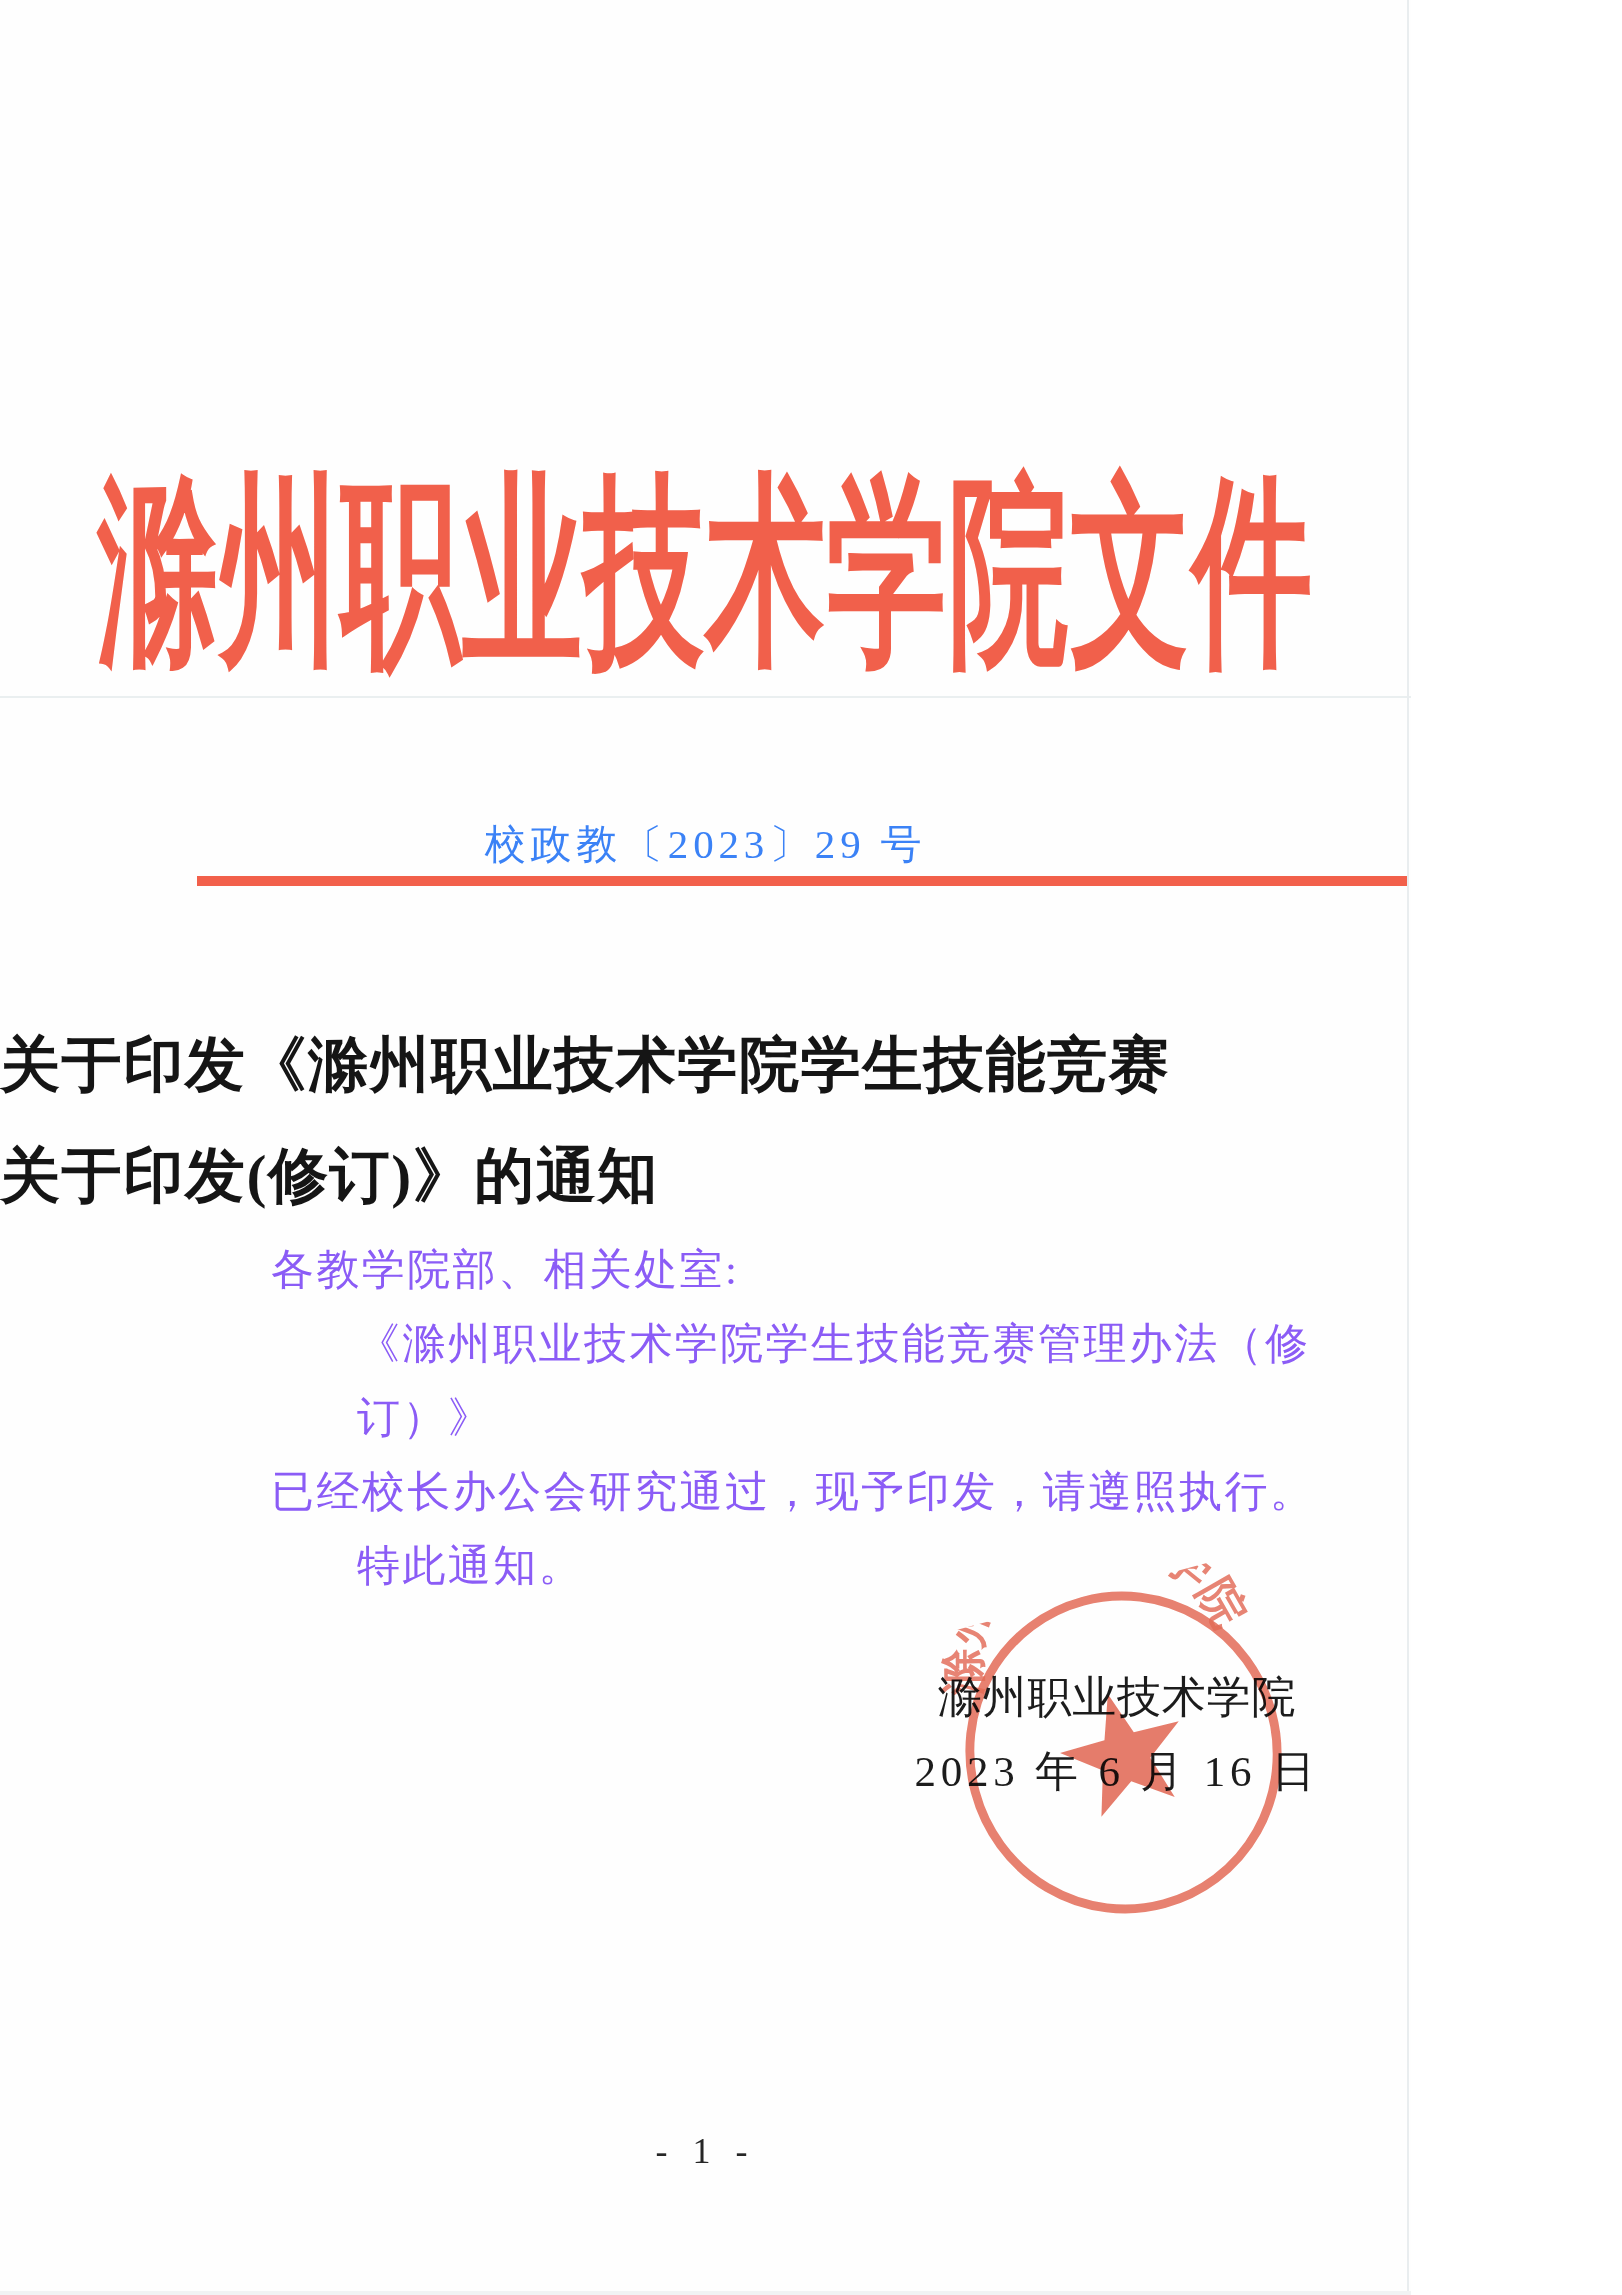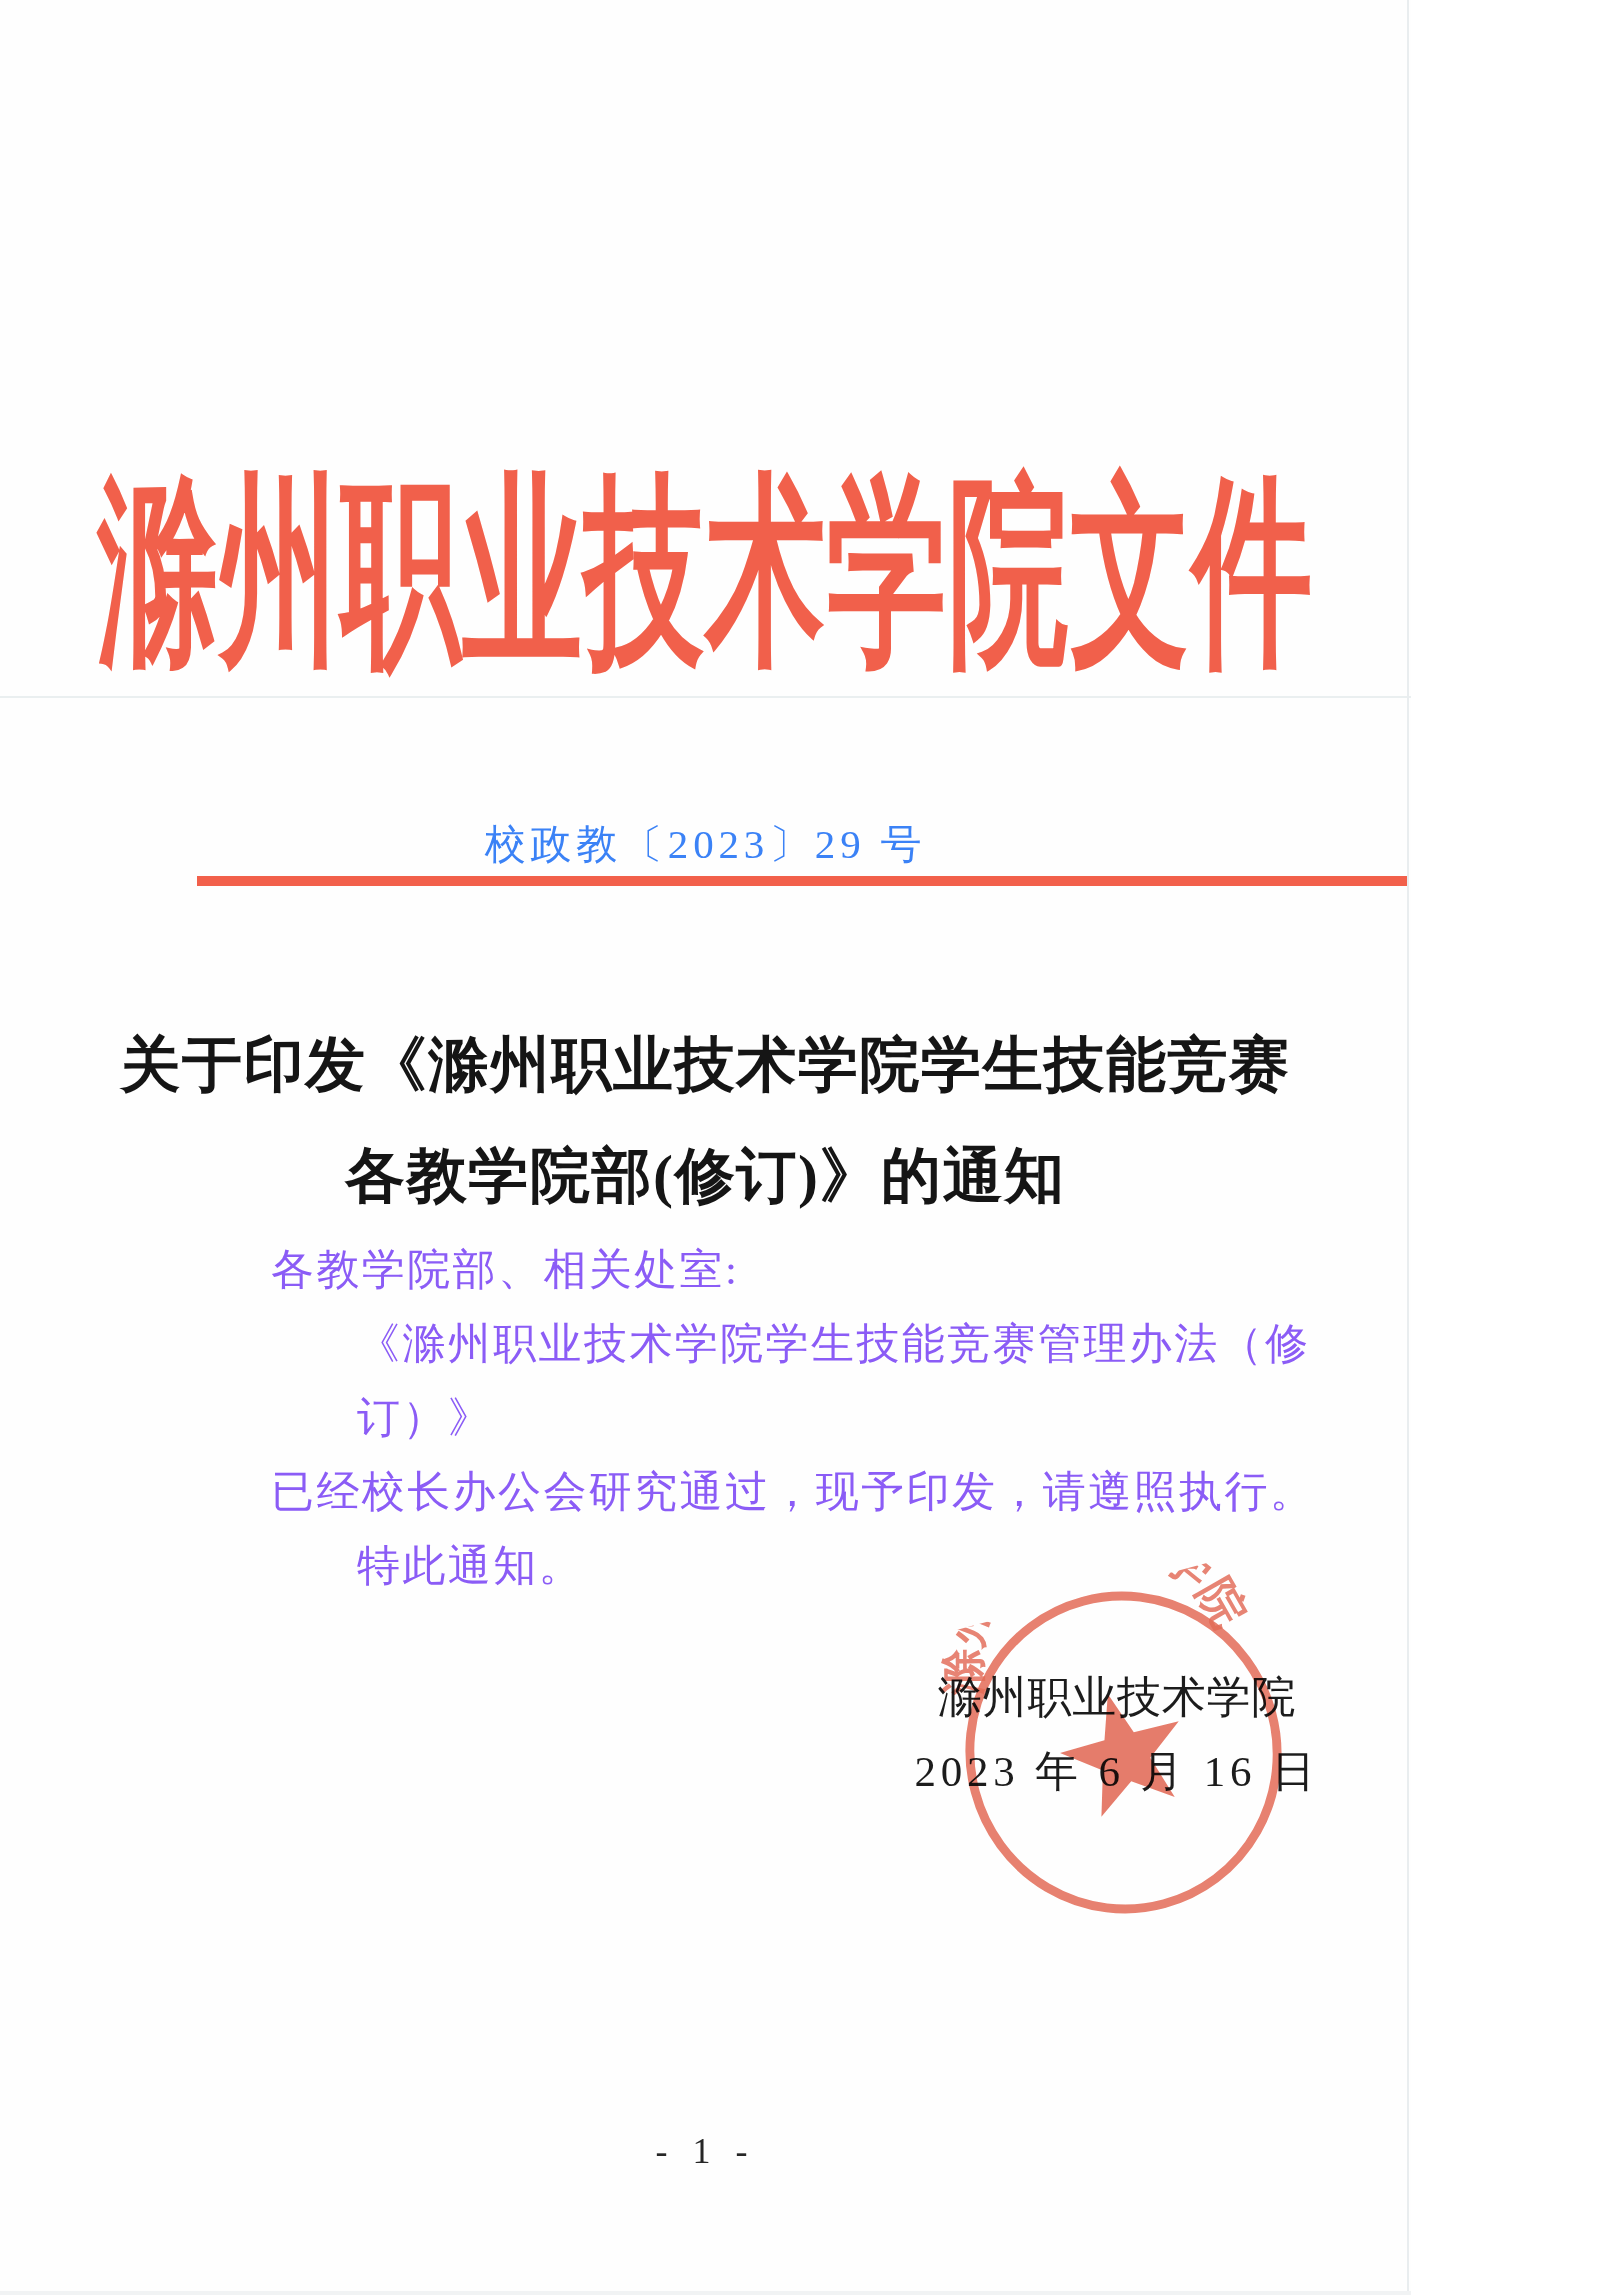--- a/index.html
+++ b/index.html
@@ -39,21 +39,20 @@
     text-align: center;
     font-size: 41px; line-height: 51px; letter-spacing: 4.8px;
     color: #3b82f6;
   }
   .red-rule {
     position: absolute; top: 876px; left: 197px; width: 1210px; height: 10.3px;
     background: #f2604b;
   }
   .doc-title {
     position: absolute; top: 1010px; left: 0; width: 100%;
-    text-align: center;
     font-size: 60px; font-weight: bold; line-height: 111px;
     letter-spacing: 1.6px; color: #151515;
   }
   .body-text {
     position: absolute; top: 1233px; left: 271px; width: 1157px;
     font-size: 43px; line-height: 74px; letter-spacing: 2.4px;
     color: #8b5cf6; text-align: left;
   }
   .indent-2em { padding-left: 86px; }
   .signature {
@@ -88,21 +87,21 @@
   <div class="scan-line-bottom"></div>
 
   <div class="red-header">滁州职业技术学院文件</div>
 
   <div class="doc-number">校政教〔2023〕29 号</div>
 
   <div class="red-rule"></div>
 
   <div class="doc-title">
     <div>关于印发《滁州职业技术学院学生技能竞赛</div>
-    <div>各教学院部(修订)》的通知</div>
+    <div>关于印发(修订)》的通知</div>
   </div>
 
   <div class="body-text">
     <div>各教学院部、相关处室:</div>
     <div class="indent-2em">《滁州职业技术学院学生技能竞赛管理办法（修订）》</div>
     <div>已经校长办公会研究通过，现予印发，请遵照执行。</div>
     <div class="indent-2em">特此通知。</div>
   </div>
 
   <div class="signature">

